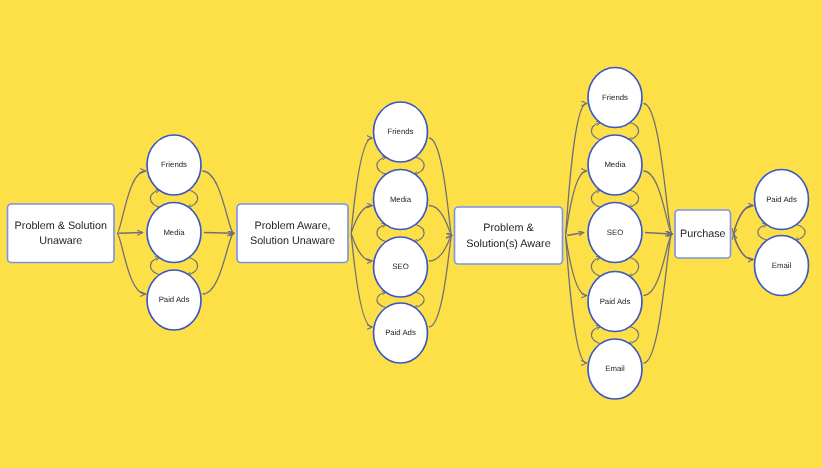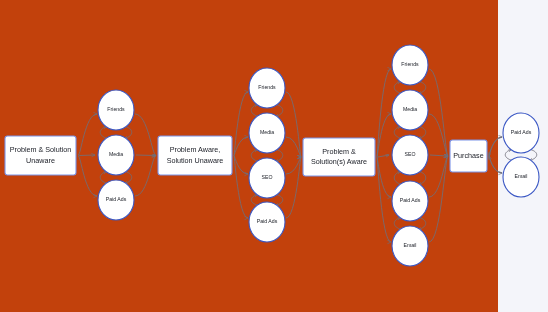--- a/index.html
+++ b/index.html
@@ -8,23 +8,23 @@
   }
   body {
     width: 548px;
     height: 312px;
     background: #f4f5fa;
     font-family: "Liberation Sans", sans-serif;
     overflow: hidden;
   }
   #canvas {
     position: relative;
-    width: 498px;
+    width: 548px;
     height: 312px;
-    background: #c2410c;
+    background: #fde047;
   }
   #diagram-svg {
     position: absolute;
     left: 0;
     top: 0;
     width: 548px;
     height: 312px;
   }
   .stage-box-text {
     font-size: 7.2px;

